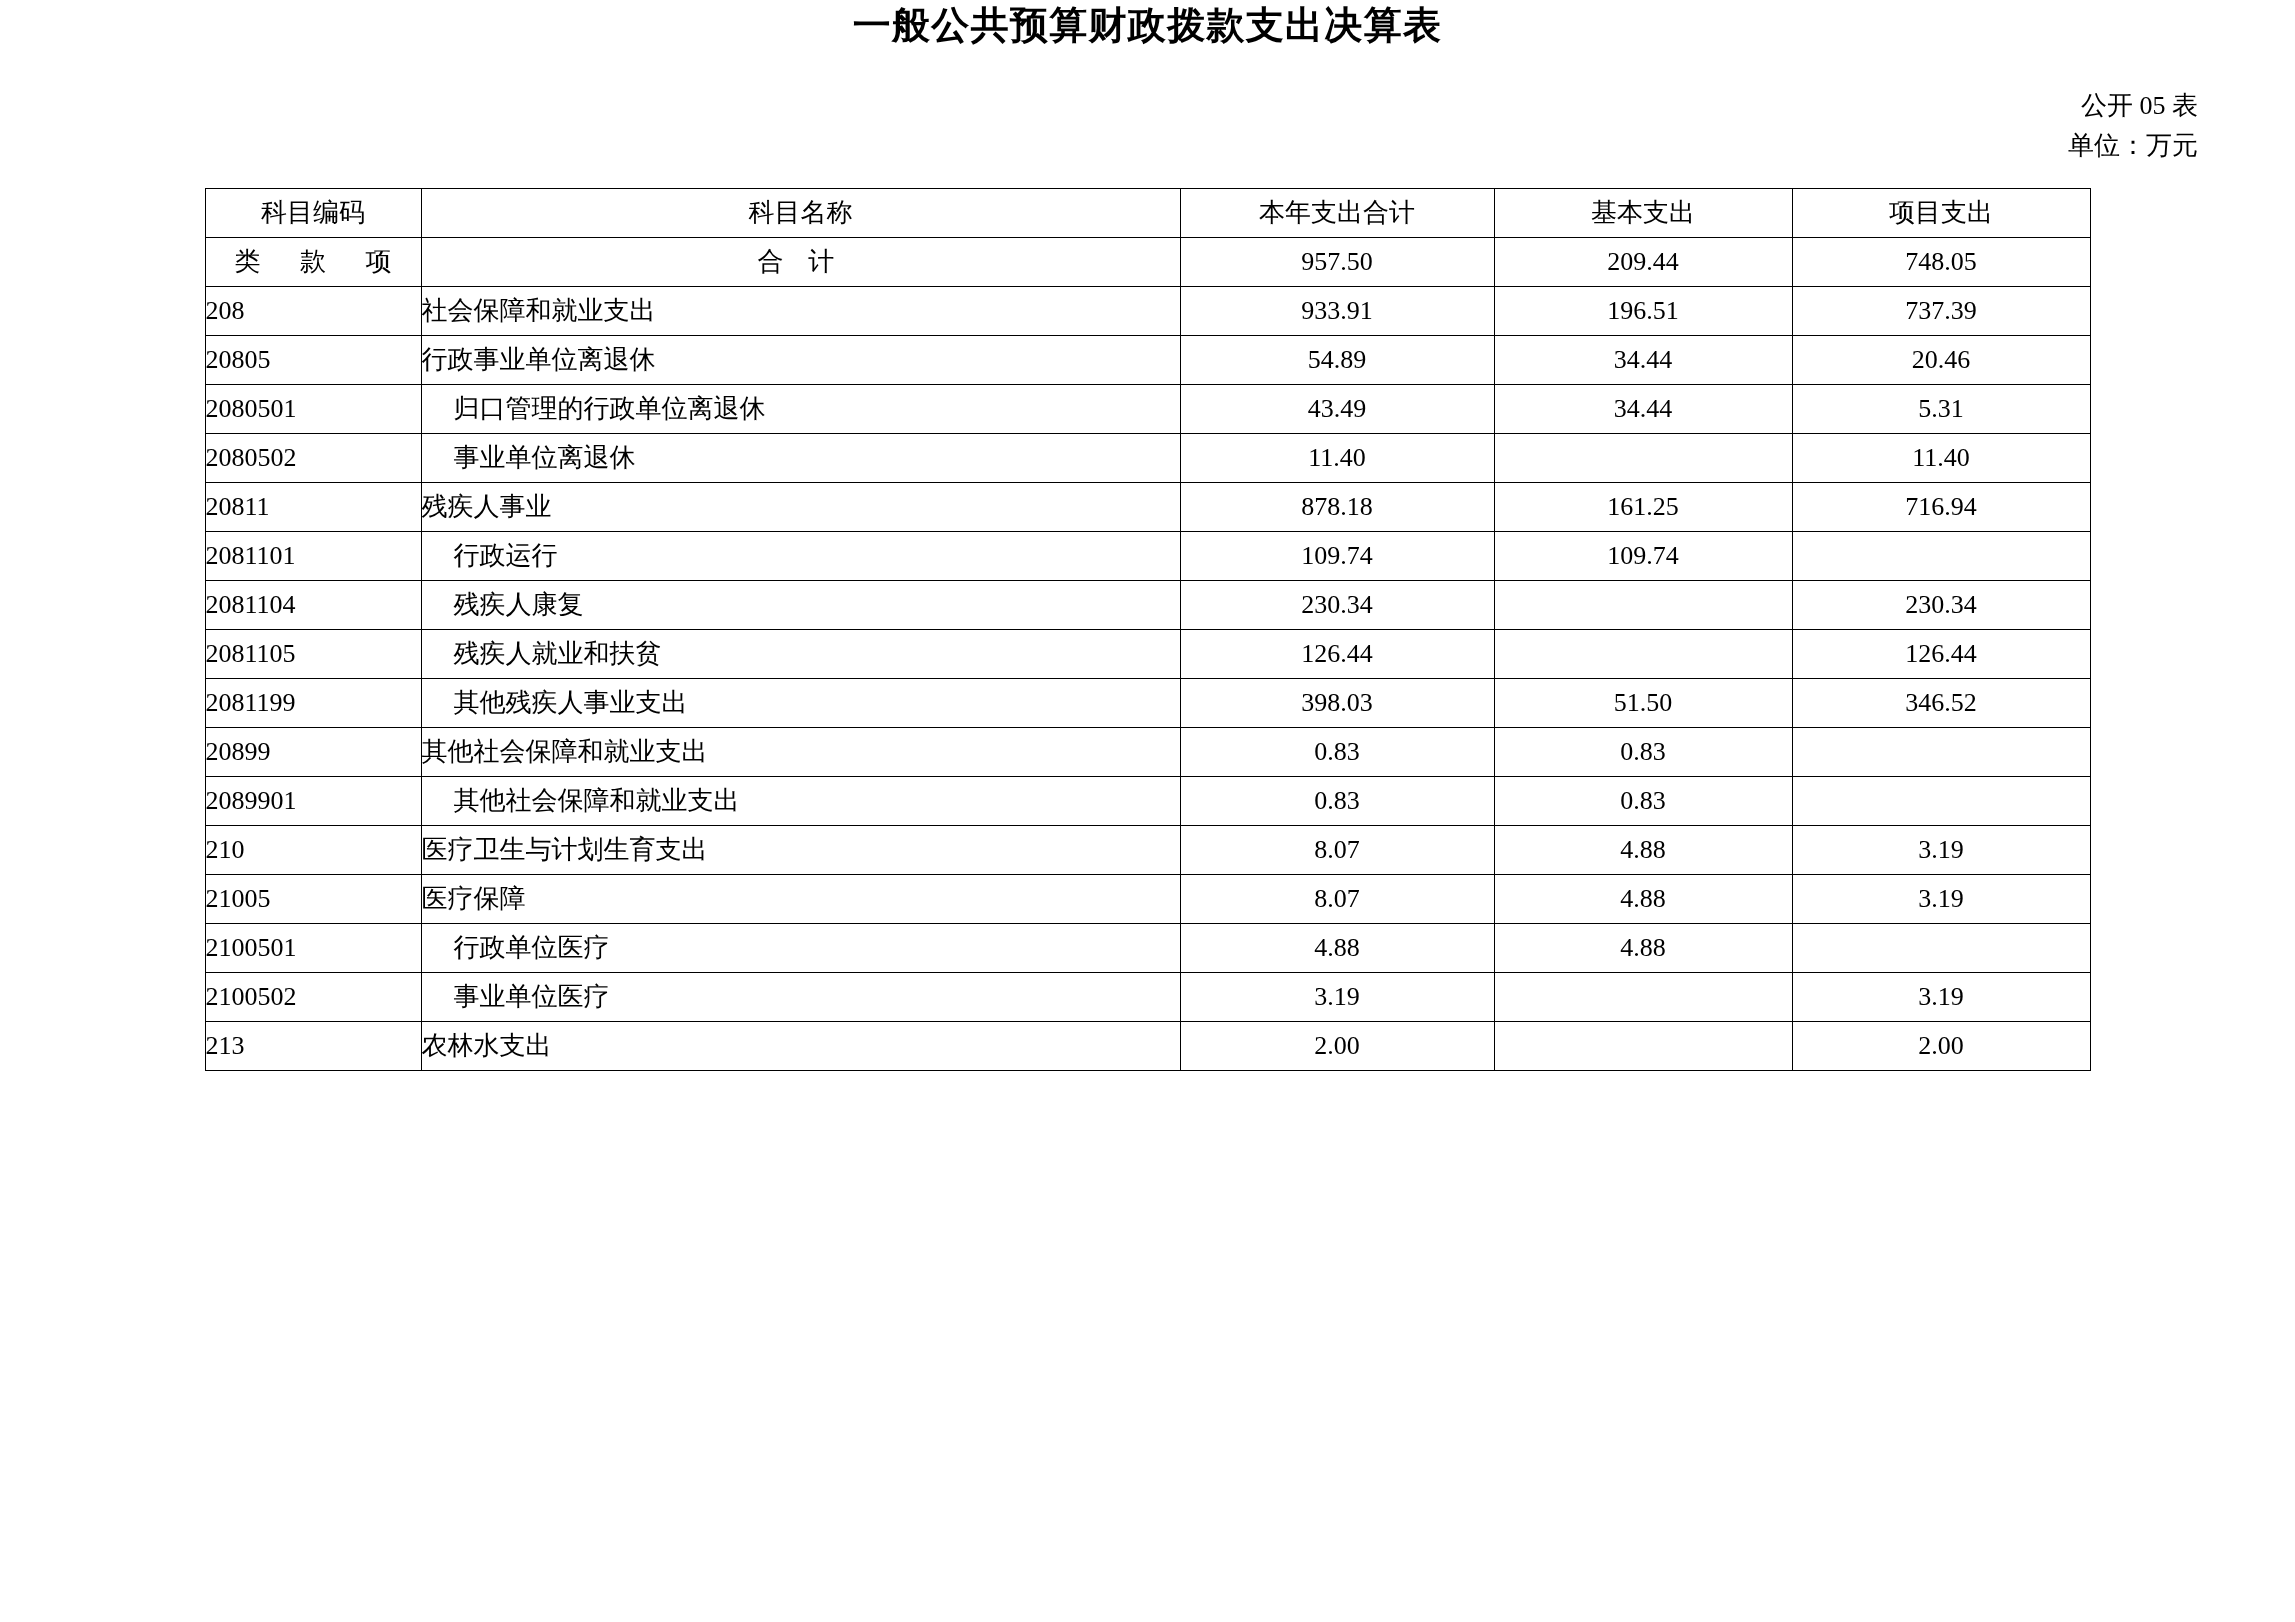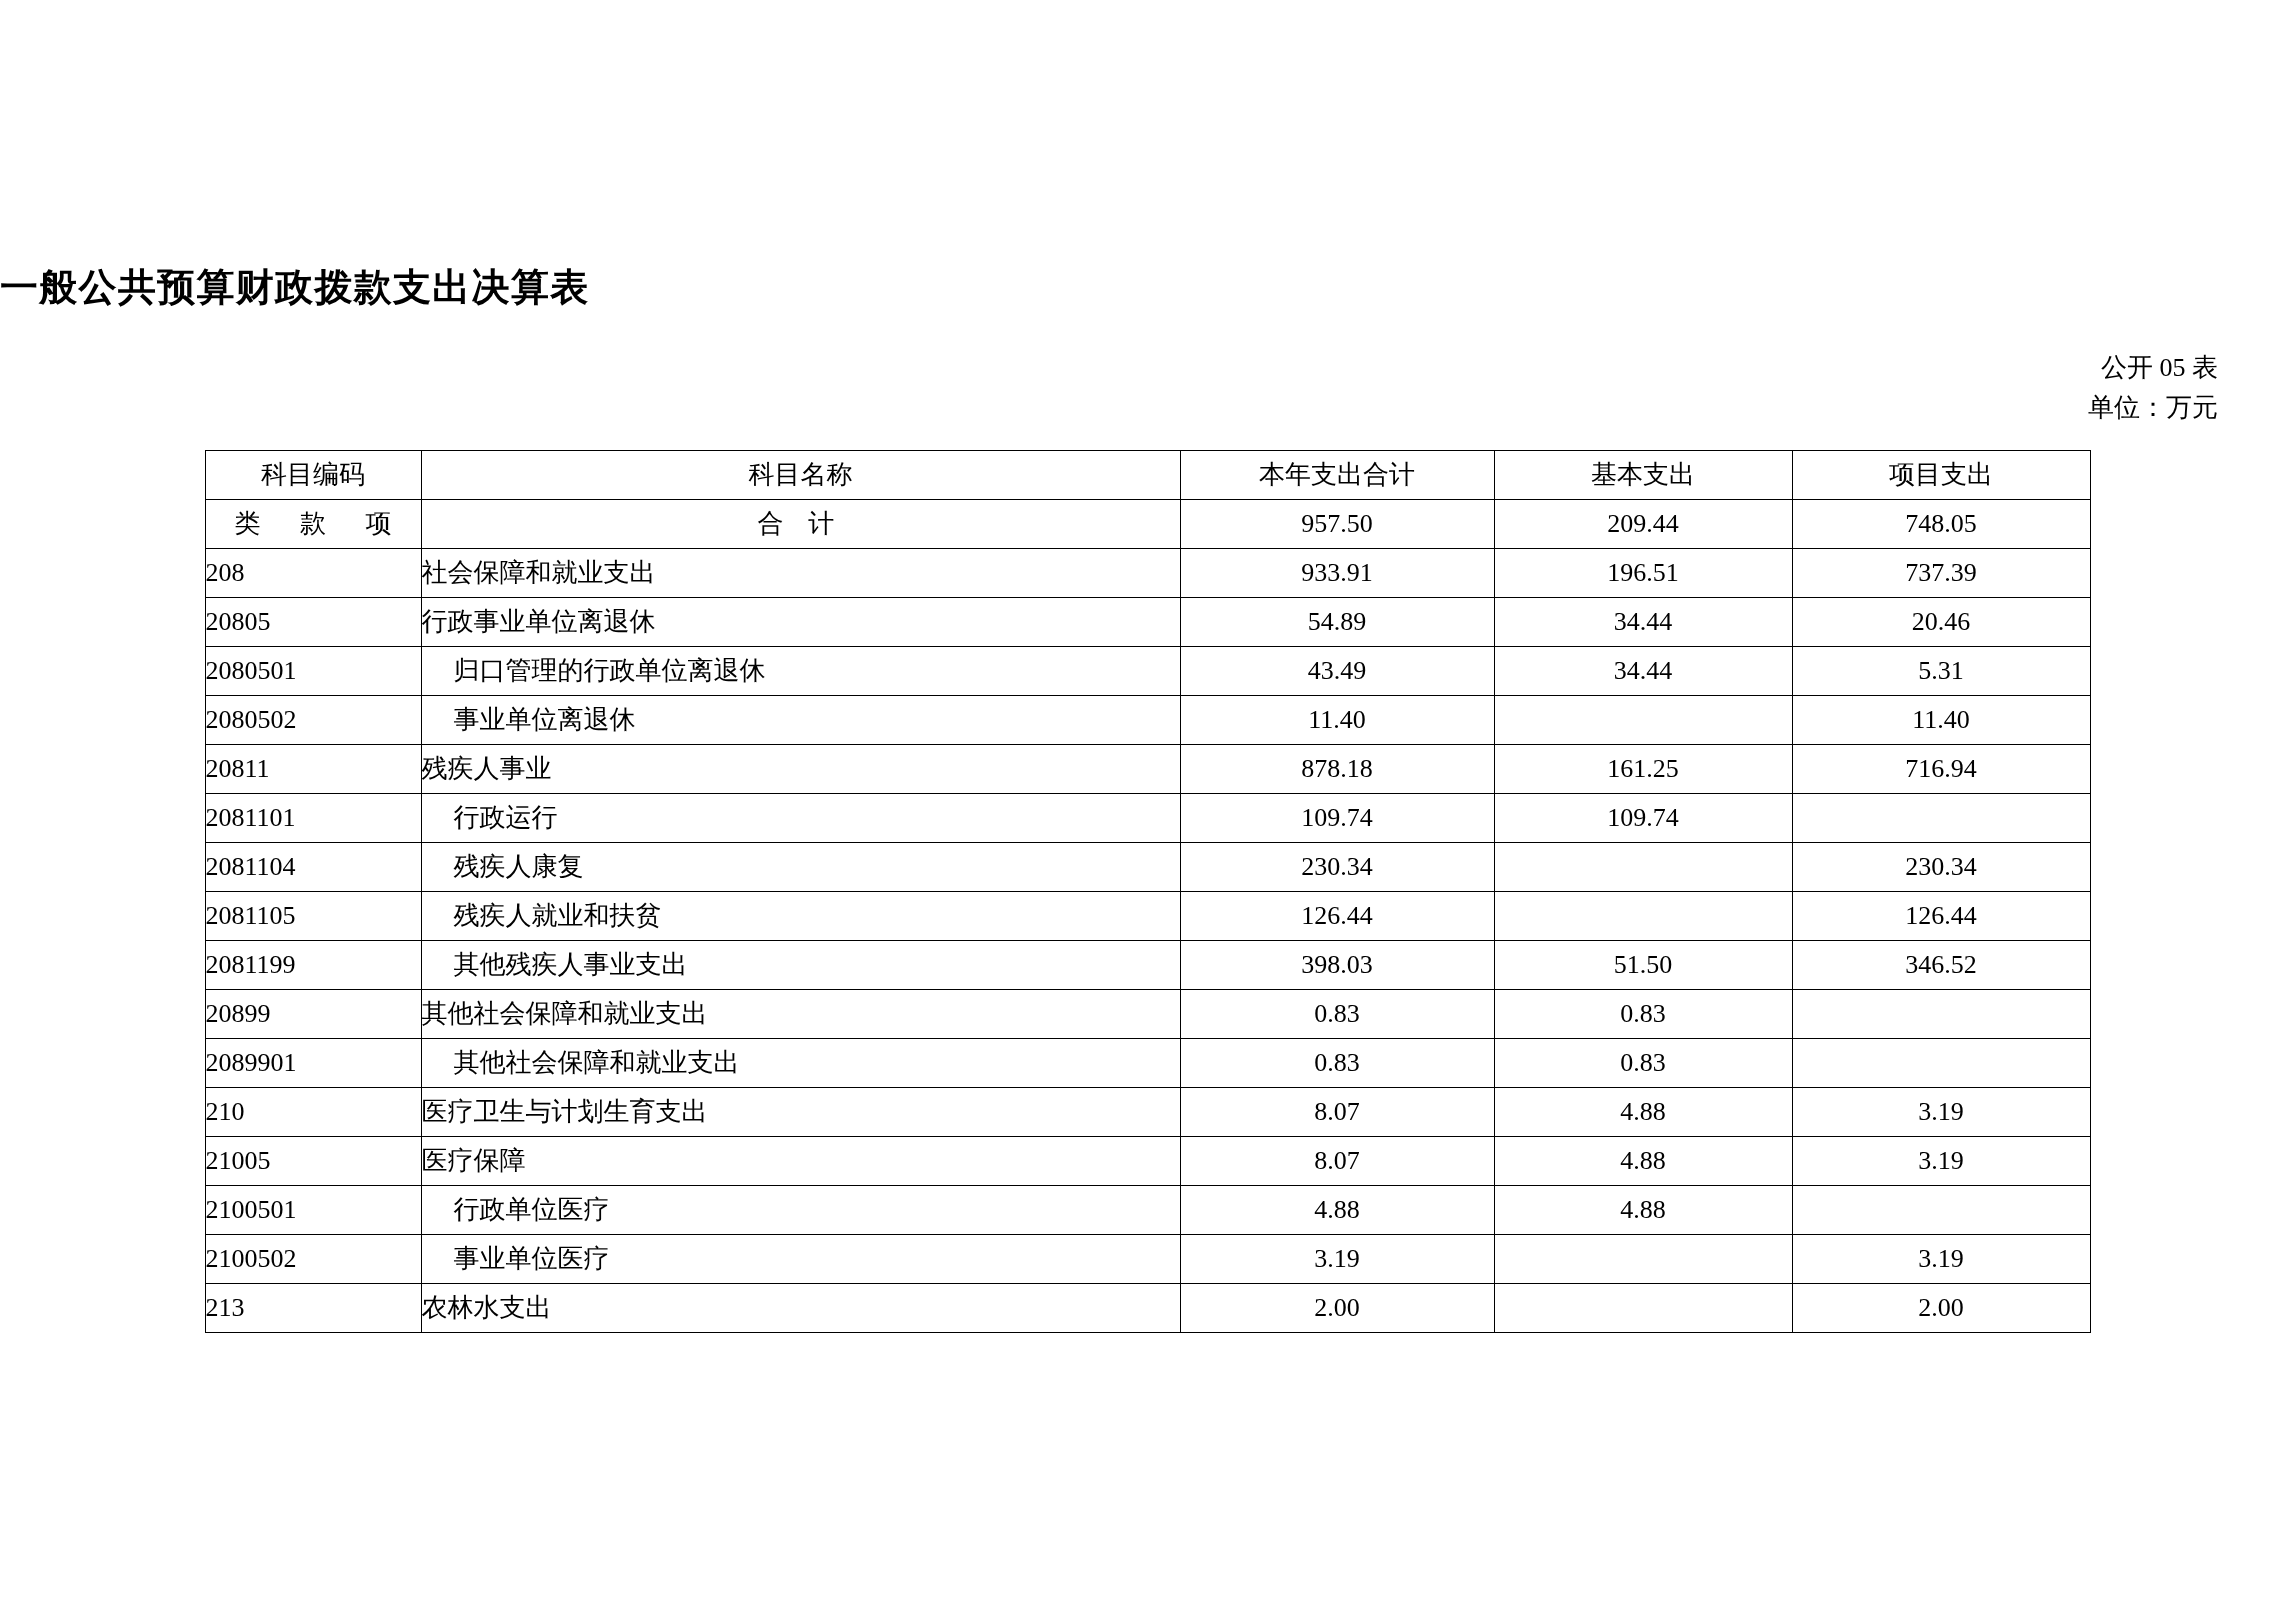--- a/index.html
+++ b/index.html
@@ -15,30 +15,29 @@
     position: relative;
   }
   .page {
     position: relative;
     width: 2295px;
     height: 1623px;
     box-sizing: border-box;
     padding: 0;
   }
   .doc-title {
-    text-align: left;
+    text-align: center;
     font-family: "Liberation Sans", sans-serif;
     font-weight: bold;
     font-size: 38px;
     letter-spacing: 1.3px;
-    margin-top: 262px;
   }
   .meta-block {
     margin-top: 35px;
-    padding-right: 77px;
+    padding-right: 97px;
     text-align: right;
     font-size: 26px;
     line-height: 1.55;
     font-family: "Liberation Serif", "DejaVu Serif", serif;
   }
   .meta-line {
     display: block;
   }
   table.budget {
     border-collapse: collapse;

